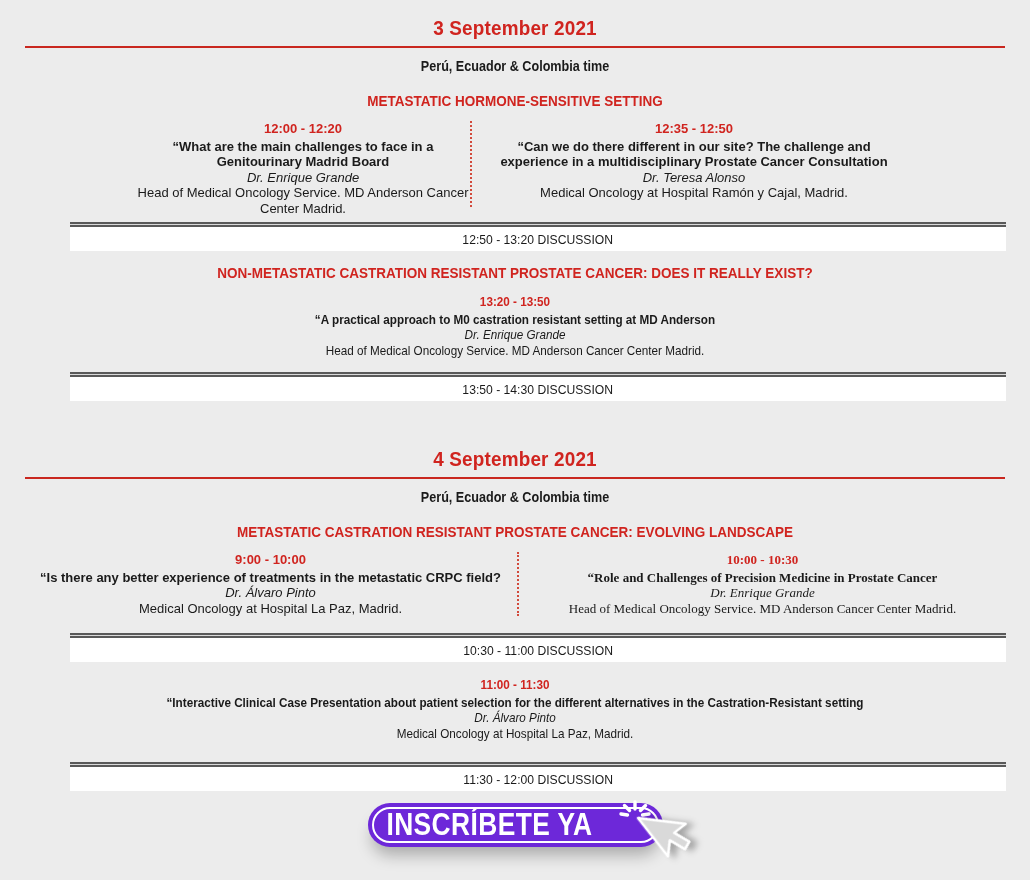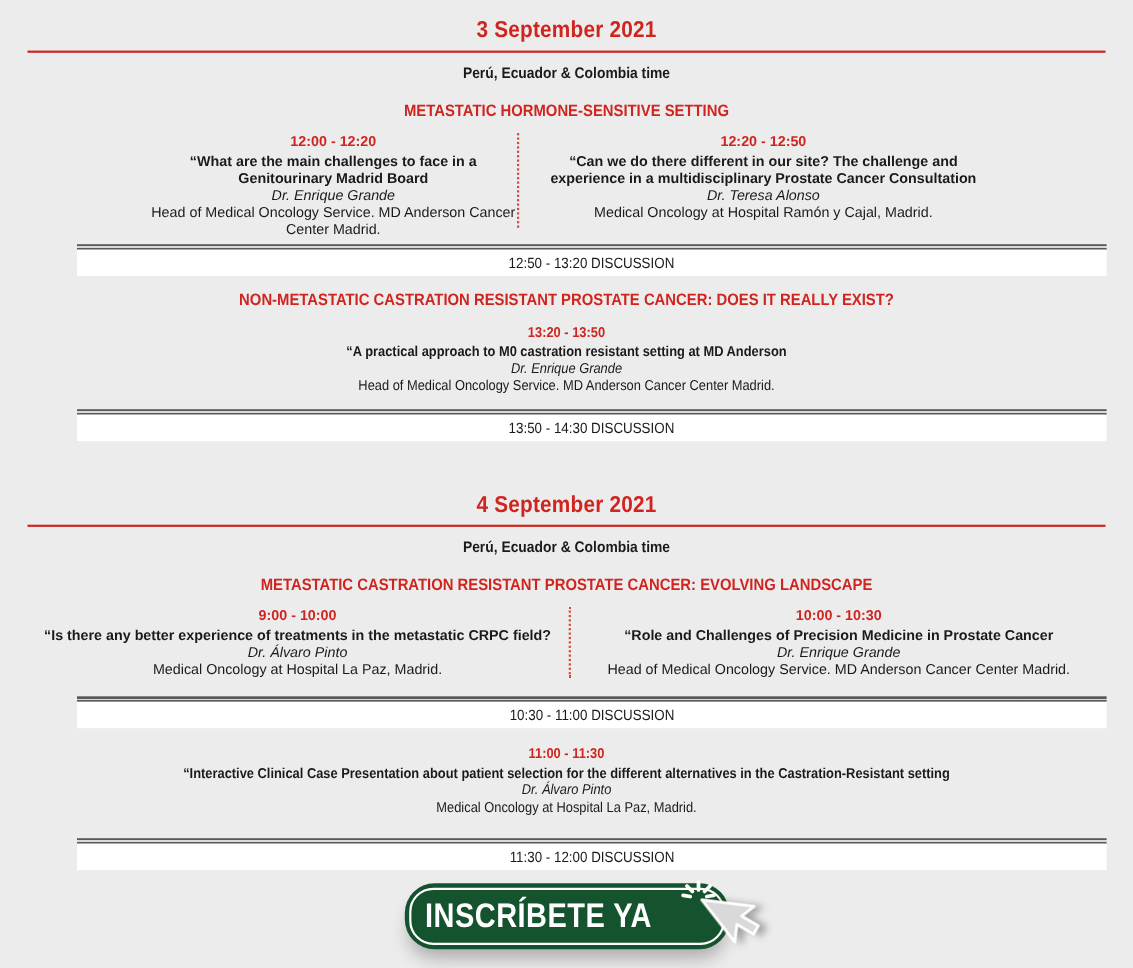--- a/index.html
+++ b/index.html
@@ -31,21 +31,21 @@
   .heading.h2{margin-top:14px;}
 
   .pair-row{margin:12px 24px 0;display:grid;align-items:start;}
   .day1 .pair-row{grid-template-columns:446px 1fr;}
   .day2 .pair-row{grid-template-columns:493px 1fr;}
   .day1 .cell-left{padding-left:112px;}
   .day1 .cell-right{padding:0 108px 0 18px;}
   .day2 .cell-left{padding:0 4px;}
   .day2 .cell-right{padding:0 10px;}
   .cell-right{border-left:2px dotted #d24a3c;min-height:86px;}
-  .day2 .cell-right{min-height:62px;}
+  .day2 .cell-right{min-height:62px;font-family:Liberation Serif, serif;}
 
   .session{text-align:center;font-size:13px;line-height:15.5px;color:#1a1a1a;}
   .s-time{color:#d0241f;font-weight:bold;margin-bottom:2px;}
   .s-title{font-weight:bold;}
   .s-speaker{font-style:italic;}
   .single{margin:13px 24px 0;}
   .day2 .single{margin-top:15px;}
 
   .discussion{margin:6px 24px 0;padding-left:46px;}
   .discussion.d2{margin-top:14px;}
@@ -54,22 +54,22 @@
   .dbl{height:5px;background:linear-gradient(to bottom,#595959 0 2px,#d9d9d9 2px 3px,#595959 3px 5px);}
   .dbar{
     background:#ffffff;height:24px;
     display:flex;align-items:center;justify-content:center;
     font-size:13.5px;color:#1a1a1a;
   }
 
   .cta-wrap{margin-top:12px;display:flex;justify-content:center;}
   .cta{
     position:relative;
-    width:295px;height:60px;
-    background:#14532d;
+    width:295px;height:44px;
+    background:#6d28d9;
     border:none;
     border-radius:27px;
     cursor:pointer;
     box-shadow:0 12px 16px -4px rgba(0,0,0,.28);
   }
   .cta .inner-outline{
     position:absolute;inset:4px;
     border:2px solid #ffffff;
     border-radius:22px;
     pointer-events:none;
@@ -98,21 +98,21 @@
   <h2 class="heading cond">METASTATIC HORMONE-SENSITIVE SETTING</h2>
 
   <div class="pair-row">
     <div class="session cell-left">
       <div class="s-time">12:00 - 12:20</div>
       <div class="s-title">“What are the main challenges to face in a Genitourinary Madrid Board</div>
       <div class="s-speaker">Dr. Enrique Grande</div>
       <div class="s-affil">Head of Medical Oncology Service. MD Anderson Cancer Center Madrid.</div>
     </div>
     <div class="session cell-right">
-      <div class="s-time">12:20 - 12:50</div>
+      <div class="s-time">12:35 - 12:50</div>
       <div class="s-title">“Can we do there different in our site? The challenge and experience in a multidisciplinary Prostate Cancer Consultation</div>
       <div class="s-speaker">Dr. Teresa Alonso</div>
       <div class="s-affil">Medical Oncology at Hospital Ramón y Cajal, Madrid.</div>
     </div>
   </div>
 
   <div class="discussion d1">
     <div class="dbl"></div>
     <div class="dbar">
         <span class="cond-i"><span>12:50 - 13:20</span> <span>DISCUSSION</span></span>

